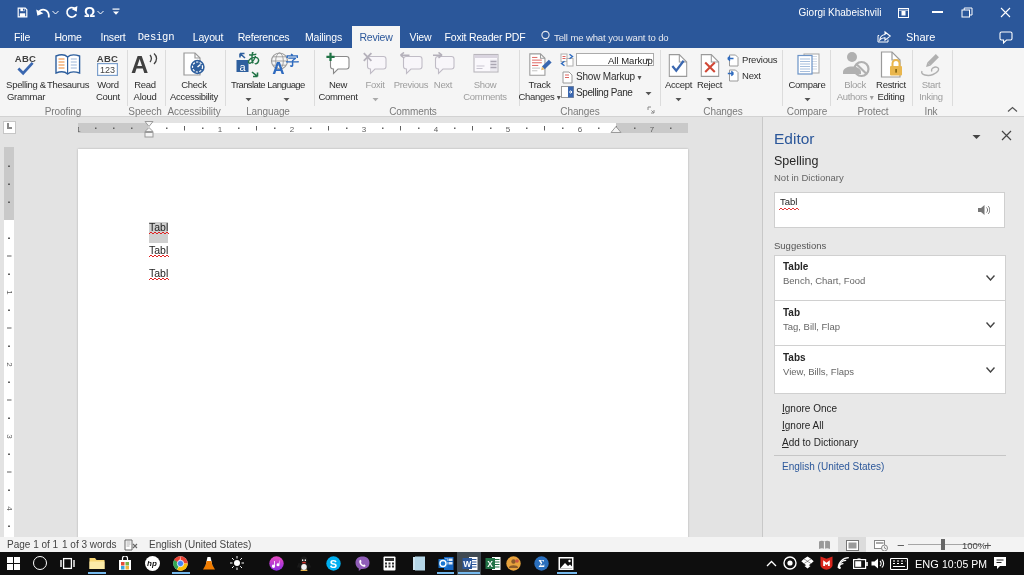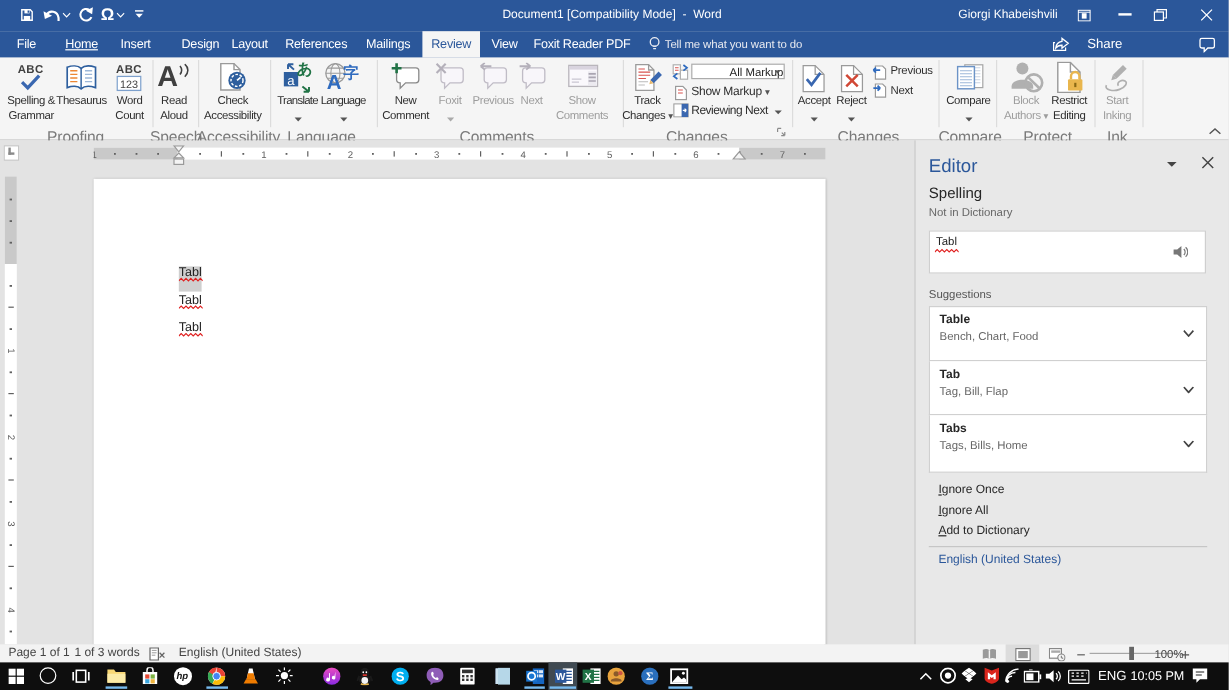--- a/index.html
+++ b/index.html
@@ -5,21 +5,21 @@
 body{font-family:"Liberation Sans",sans-serif;-webkit-font-smoothing:antialiased;position:relative;background:#e3e3e3;font-size:11px;}
 .abs{position:absolute;}
 
 #titlebar{position:absolute;left:0;top:0;width:1024px;height:26px;background:#2b579a;color:#fff;}
 #tabrow{position:absolute;left:0;top:26px;width:1024px;height:22px;background:#2b579a;color:#fff;}
 .tab{position:absolute;top:0;height:22px;line-height:23px;font-size:10.5px;letter-spacing:-0.2px;color:#fff;text-align:center;white-space:nowrap;}
 .tab.active{background:#f5f5f5;color:#2b579a;}
 
 #ribbon{position:absolute;left:0;top:48px;width:1024px;height:69px;background:#f5f5f5;border-bottom:1px solid #d2d2d2;}
 .rsep{position:absolute;top:2px;width:1px;height:56px;background:#dcdcdc;}
-.glabel{position:absolute;top:58px;font-size:13px;letter-spacing:-0.1px;color:#7a7a7a;text-align:center;white-space:nowrap;}
+.glabel{position:absolute;top:58px;font-size:10px;letter-spacing:-0.1px;color:#7a7a7a;text-align:center;white-space:nowrap;}
 .blabel{position:absolute;font-size:9.5px;letter-spacing:-0.3px;color:#2e2e2e;text-align:center;line-height:11.5px;white-space:nowrap;}
 .blabel.dis{color:#9d9d9d;}
 
 #docarea{position:absolute;left:0;top:117px;width:762px;height:420px;background:#e3e3e3;overflow:hidden;}
 #page{position:absolute;left:78px;top:32px;width:610px;height:405px;background:#fff;box-shadow:0 0 2px rgba(0,0,0,.25);}
 
 #pane{position:absolute;left:762px;top:117px;width:316px;height:420px;background:#e8e8e8;border-left:1px solid #c8c8c8;}
 
 #statusbar{position:absolute;left:0;top:537px;width:1024px;height:15px;background:#f3f3f3;color:#444;font-size:10px;}
 
@@ -45,42 +45,41 @@
       <path d="M13.4 1.0 L12.8 6.8 L7.6 4.0 Z" fill="#fff"></path>
     </svg>
   <div class="abs" style="left:84px;top:4px;font-size:14px;color:#fff;font-weight:bold">Ω</div>
   <svg class="abs" style="left:97px;top:10px" width="7" height="5" viewBox="0 0 7 5">
       <path d="M0.5 1 L3.5 4 L6.5 1" fill="none" stroke="#fff" stroke-width="1"></path>
     </svg>
   <svg class="abs" style="left:112px;top:8px" width="8" height="8" viewBox="0 0 8 8">
       <rect x="0.5" y="0.5" width="7" height="1.2" fill="#fff"></rect>
       <path d="M1 3.5 L7 3.5 L4 6.8 Z" fill="#fff"></path>
     </svg>
-  <div class="abs" style="left:330px;top:7px;width:360px;text-align:center;font-size:10px;color:#fff;">Document1 [Compatibility Mode]&nbsp;&nbsp;-&nbsp;&nbsp;Word</div>
   <div class="abs" style="left:752px;top:7px;width:176px;text-align:center;font-size:10px;color:#fff;">Giorgi Khabeishvili</div>
   <svg class="abs" style="left:898px;top:8px" width="11" height="10" viewBox="0 0 11 10">
       <rect x="0.5" y="0.5" width="10" height="9" fill="none" stroke="#fff"></rect>
       <rect x="3.5" y="3" width="4" height="4.5" fill="#fff"></rect>
       <path d="M0.5 2.2 H10.5" stroke="#fff" stroke-width="0.8"></path>
     </svg>
   <div class="abs" style="left:932px;top:11px;width:11px;height:1.5px;background:#fff;"></div>
   <svg class="abs" style="left:961px;top:7px" width="12" height="11" viewBox="0 0 12 11">
       <rect x="1" y="3" width="7.5" height="7" fill="none" stroke="#fff"></rect>
       <path d="M3.2 3 V1 H11 V8 H8.7" fill="none" stroke="#fff"></path>
     </svg>
   <svg class="abs" style="left:1000px;top:7px" width="11" height="11" viewBox="0 0 11 11">
       <path d="M1 1 L10 10 M10 1 L1 10" stroke="#fff" stroke-width="1.1"></path>
     </svg>
 </div>
 
 <div id="tabrow">
   <div class="tab" style="left:2px;width:40px;">File</div>
-  <div class="tab" style="left:48px;width:40px;text-decoration:underline;">Home</div>
+  <div class="tab" style="left:48px;width:40px;">Home</div>
   <div class="tab" style="left:93px;width:40px;">Insert</div>
-  <div class="tab" style="left:147px;width:40px;">Design</div>
+  <div class="tab" style="left:136px;width:40px;font-family:Liberation Mono, monospace;">Design</div>
   <div class="tab" style="left:188px;width:40px;">Layout</div>
   <div class="tab" style="left:233px;width:61px;">References</div>
   <div class="tab" style="left:301px;width:45px;">Mailings</div>
   <div class="tab active" style="left:352px;width:48px;">Review</div>
   <div class="tab" style="left:400px;width:41px;">View</div>
   <div class="tab" style="left:443px;width:84px;">Foxit Reader PDF</div>
   <svg class="abs" style="left:540px;top:4px" width="11" height="15" viewBox="0 0 11 15">
       <circle cx="5.5" cy="5" r="3.6" fill="none" stroke="#e8eaf0" stroke-width="1.1"></circle>
       <path d="M4 8.5 h3 M4.3 10.5 h2.4" stroke="#e8eaf0" stroke-width="1"></path>
     </svg>
@@ -246,21 +245,21 @@
   <svg class="abs" style="left:562px;top:23px" width="11" height="13" viewBox="0 0 11 13">
       <path d="M1 1 H7 L10 4 V12 H1 Z" fill="#fff" stroke="#9a9a9a"></path>
       <path d="M3 4 h4 M3 6.5 h4" stroke="#d9534f" stroke-width="0.9"></path>
     </svg>
   <div class="abs" style="left:576px;top:22.5px;font-size:10px;letter-spacing:-0.2px;color:#2e2e2e;">Show Markup <span style="font-size:8px;color:#555;">▾</span></div>
   <svg class="abs" style="left:561px;top:38px" width="13" height="12" viewBox="0 0 13 12">
       <rect x="0.5" y="0.5" width="12" height="11" fill="#fff" stroke="#9a9a9a"></rect>
       <rect x="7" y="0.5" width="5.5" height="11" fill="#3a67b0"></rect>
       <path d="M8 6 L11 6 M11 6 L9.5 4.5 M11 6 L9.5 7.5" stroke="#fff" fill="none"></path>
     </svg>
-  <div class="abs" style="left:576px;top:38.5px;font-size:10px;letter-spacing:-0.4px;color:#2e2e2e;">Reviewing Next</div>
+  <div class="abs" style="left:576px;top:38.5px;font-size:10px;letter-spacing:-0.4px;color:#2e2e2e;">Spelling Pane</div>
   <svg class="abs" style="left:645px;top:43px" width="7" height="5" viewBox="0 0 7 5">
       <path d="M0.5 1 L3.5 4.2 L6.5 1" fill="#555"></path>
     </svg>
 
   <svg class="abs" style="left:668px;top:5px" width="20" height="25" viewBox="0 0 23 27">
       <path d="M1.5 1 H13 L21.5 9.5 V26 H1.5 Z" fill="#fff" stroke="#9a9a9a" stroke-width="1.2"></path>
       <path d="M13 1 V9.5 H21.5" fill="none" stroke="#9a9a9a" stroke-width="1.2"></path>
       <path d="M5 14 L9.5 19.5 L18 8" fill="none" stroke="#3a67b0" stroke-width="2.6"></path>
     </svg>
   <div class="blabel" style="left:660px;top:31px;width:37px;">Accept</div>
@@ -457,21 +456,21 @@
   <div class="abs" style="left:20px;top:158px;font-size:9.5px;color:#666;">Bench, Chart, Food</div>
   <svg class="abs" style="left:223px;top:158px" width="9" height="6" viewBox="0 0 9 6">
       <path d="M0.5 0.5 L4.5 5 L8.5 0.5" fill="none" stroke="#444" stroke-width="1.4"></path>
     </svg>
   <div class="abs" style="left:20px;top:190px;font-size:10px;font-weight:bold;color:#262626;">Tab</div>
   <div class="abs" style="left:20px;top:204px;font-size:9.5px;color:#666;">Tag, Bill, Flap</div>
   <svg class="abs" style="left:223px;top:205px" width="9" height="6" viewBox="0 0 9 6">
       <path d="M0.5 0.5 L4.5 5 L8.5 0.5" fill="none" stroke="#444" stroke-width="1.4"></path>
     </svg>
   <div class="abs" style="left:20px;top:235px;font-size:10px;font-weight:bold;color:#262626;">Tabs</div>
-  <div class="abs" style="left:20px;top:249px;font-size:9.5px;color:#666;">Tags, Bills, Home</div>
+  <div class="abs" style="left:20px;top:249px;font-size:9.5px;color:#666;">View, Bills, Flaps</div>
   <svg class="abs" style="left:223px;top:250px" width="9" height="6" viewBox="0 0 9 6">
       <path d="M0.5 0.5 L4.5 5 L8.5 0.5" fill="none" stroke="#444" stroke-width="1.4"></path>
     </svg>
   <div class="abs" style="left:19px;top:286px;font-size:10px;color:#262626;"><span style="text-decoration:underline;">I</span>gnore Once</div>
   <div class="abs" style="left:19px;top:303px;font-size:10px;color:#262626;"><span style="text-decoration:underline;">I</span>gnore All</div>
   <div class="abs" style="left:19px;top:320px;font-size:10px;color:#262626;"><span style="text-decoration:underline;">A</span>dd to Dictionary</div>
   <div class="abs" style="left:11px;top:338px;width:232px;height:1px;background:#c6c6c6;"></div>
   <div class="abs" style="left:19px;top:344px;font-size:10px;color:#2b579a;">English (United States)</div>
 </div>
 

